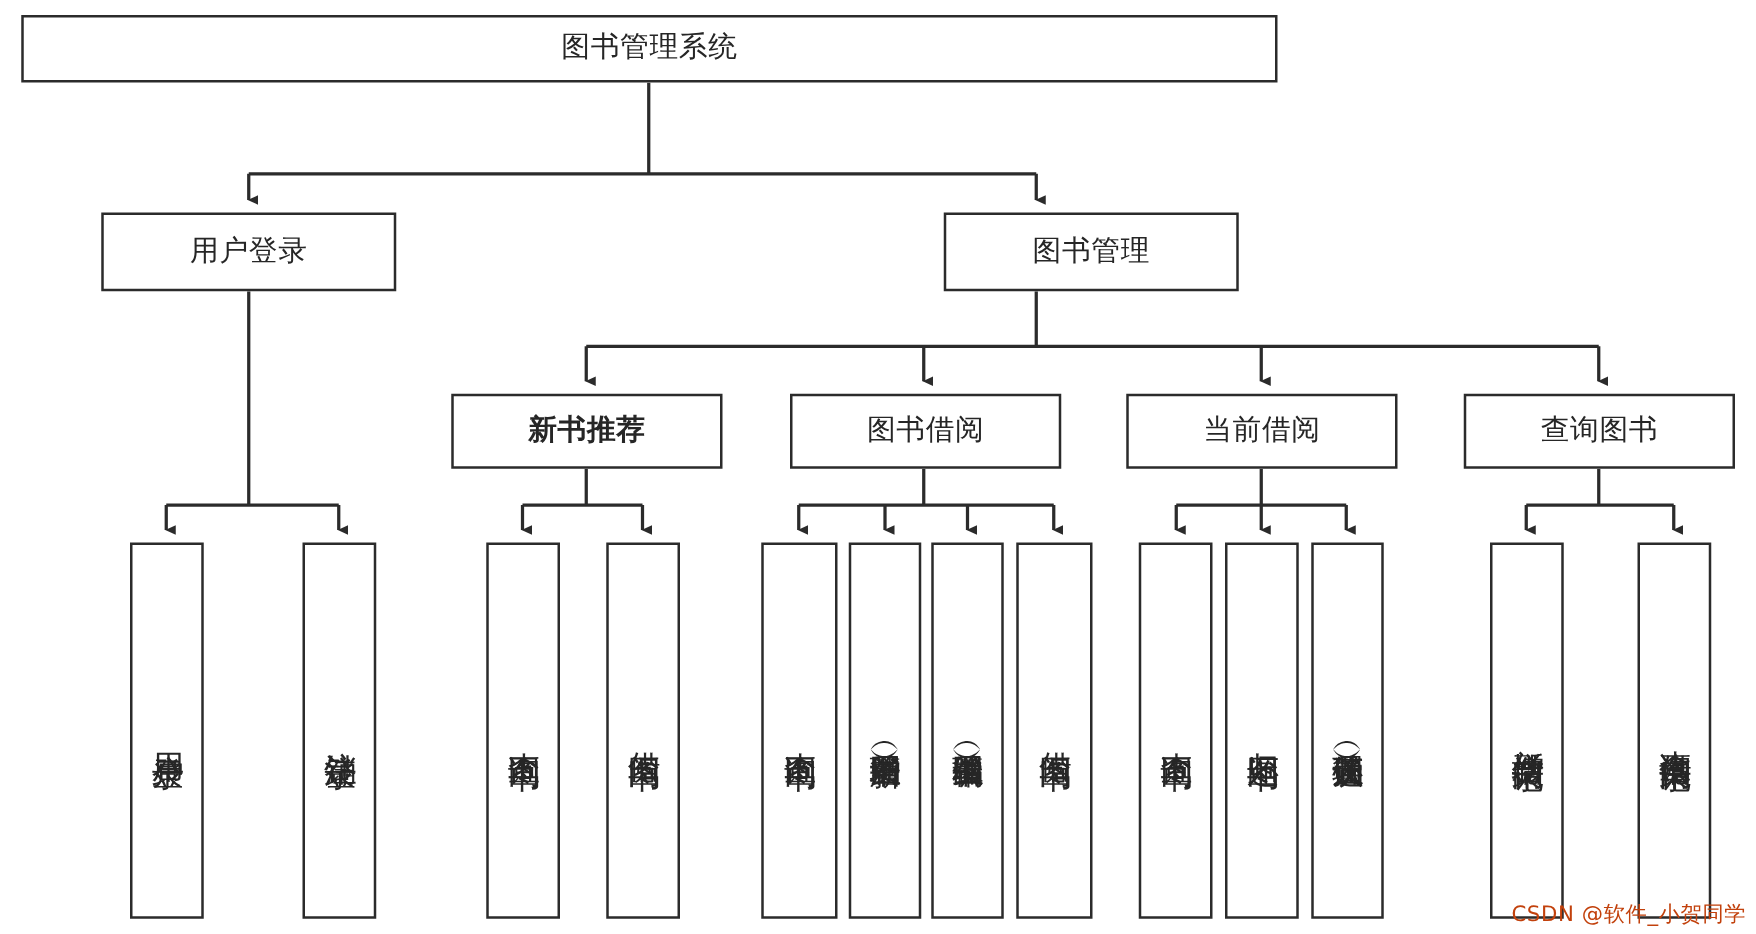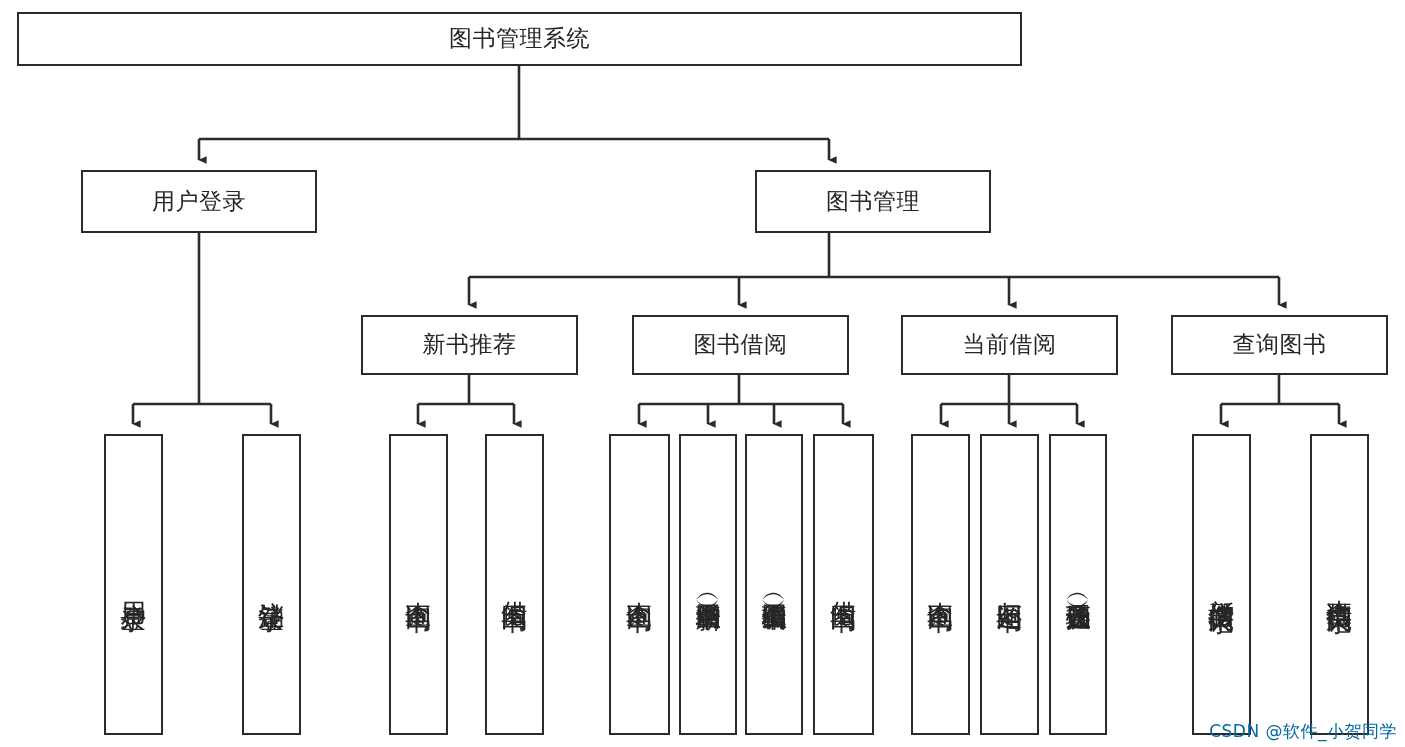--- a/index.html
+++ b/index.html
@@ -53,21 +53,21 @@
     writing-mode: vertical-rl;
     text-orientation: upright;
     display: block;
     text-align: center;
   }
   #watermark {
     position: absolute;
     right: 8px;
     bottom: 4px;
     font-size: 17px;
-    color: #0369a1;
+    color: #c2410c;
     letter-spacing: 0.5px;
     white-space: nowrap;
     user-select: none;
   }
 </style>
 </head>
 <body>
 
 <div id="diagram-root">
 
@@ -125,21 +125,21 @@
     <span>图书管理系统</span>
   </div>
 
   <div class="node horiz" style="left:81px; top:170px; width:236px; height:63px;">
     <span>用户登录</span>
   </div>
   <div class="node horiz" style="left:711px; top:170px; width:236px; height:63px;margin-left:44px;">
     <span>图书管理</span>
   </div>
 
-  <div class="node horiz" style="left:361px; top:315px; width:217px; height:60px;">
+  <div class="node horiz" style="left:361px; top:315px; width:217px; height:60px;font-weight:bold;">
     <span>新书推荐</span>
   </div>
   <div class="node horiz" style="left:901px; top:315px; width:217px; height:60px;">
     <span>当前借阅</span>
   </div>
   <div class="node horiz" style="left:632px; top:315px; width:217px; height:60px;">
     <span>图书借阅</span>
   </div>
   <div class="node horiz" style="left:1171px; top:315px; width:217px; height:60px;">
     <span>查询图书</span>

